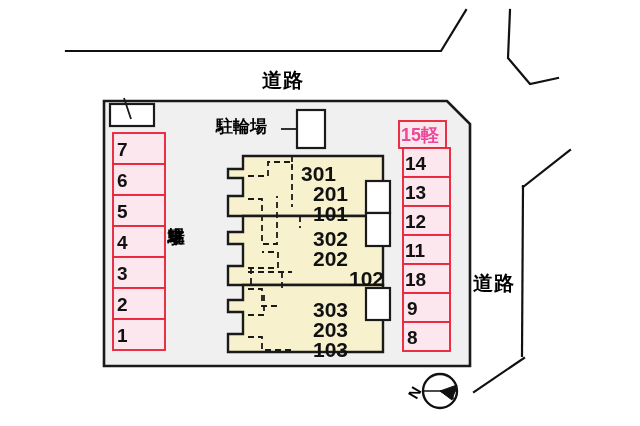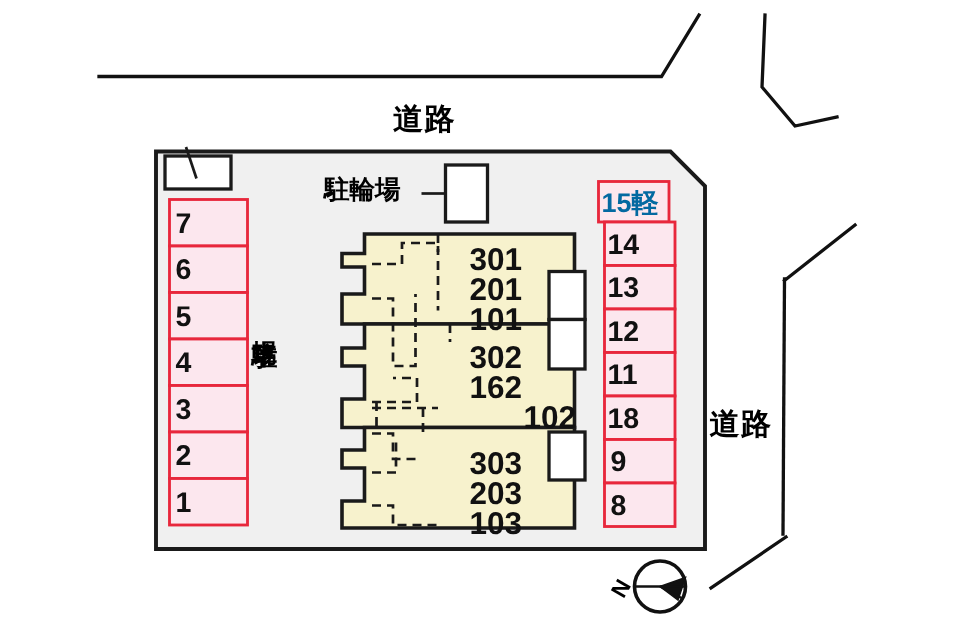--- a/index.html
+++ b/index.html
@@ -47,21 +47,21 @@
   }
   
   .stall-num {
     font-size: 19px;
     font-weight: bold;
     color: #111111;
   }
   .stall-num-kei {
     font-size: 18px;
     font-weight: bold;
-    color: #0369a1;
+    color: #ec4899;
   }
   
   .unit-num {
     font-size: 21px;
     font-weight: bold;
     color: #111111;
     letter-spacing: 0px;
   }
   
   .vert-label {
@@ -219,26 +219,26 @@
 
   <div class="lbl stall-num-kei" style="left:401px; top:126px;">15軽</div>
   <div class="lbl stall-num" style="left:405px; top:154px;text-align:center;">14</div>
   <div class="lbl stall-num" style="left:405px; top:183px;">13</div>
   <div class="lbl stall-num" style="left:405px; top:212px;">12</div>
   <div class="lbl stall-num" style="left:405px; top:241px;">11</div>
   <div class="lbl stall-num" style="left:405px; top:270px;">18</div>
   <div class="lbl stall-num" style="left:407px; top:299px;">9</div>
   <div class="lbl stall-num" style="left:407px; top:328px;">8</div>
 
-  <div class="lbl unit-num" style="left:313px; top:163px;">301</div>
+  <div class="lbl unit-num" style="left:301px; top:163px;">301</div>
   <div class="lbl unit-num" style="left:313px; top:183px;">201</div>
   <div class="lbl unit-num" style="left:313px; top:203px;">101</div>
 
   <div class="lbl unit-num" style="left:313px; top:228px;">302</div>
-  <div class="lbl unit-num" style="left:313px; top:248px;">162</div>
+  <div class="lbl unit-num" style="left:313px; top:248px;">202</div>
   <div class="lbl unit-num" style="left:313px; top:268px;margin-left:36px;">102</div>
 
   <div class="lbl unit-num" style="left:313px; top:299px;">303</div>
   <div class="lbl unit-num" style="left:313px; top:319px;">203</div>
   <div class="lbl unit-num" style="left:313px; top:339px;">103</div>
 
   <div class="compass-n" style="left:409px; top:384px;">N</div>
 
 </div>
 

